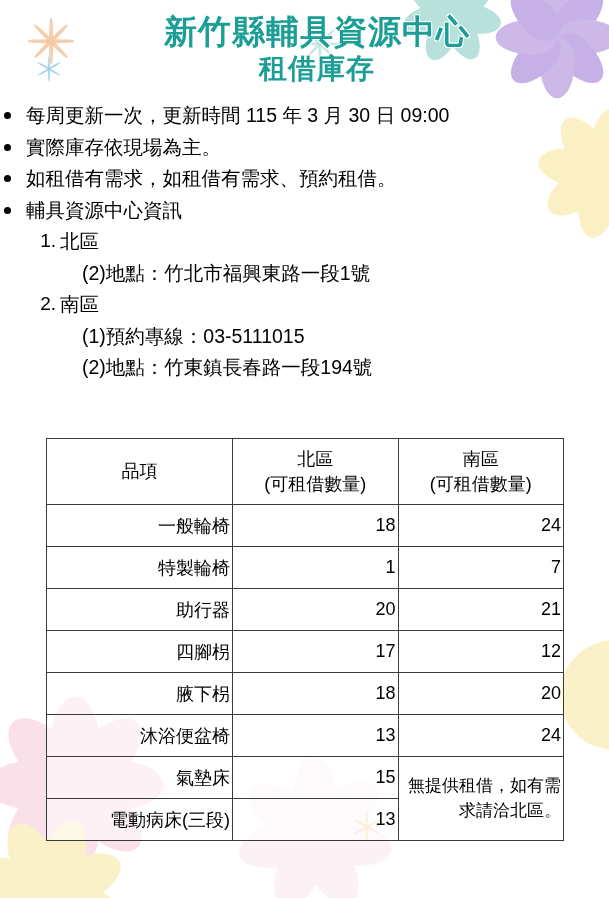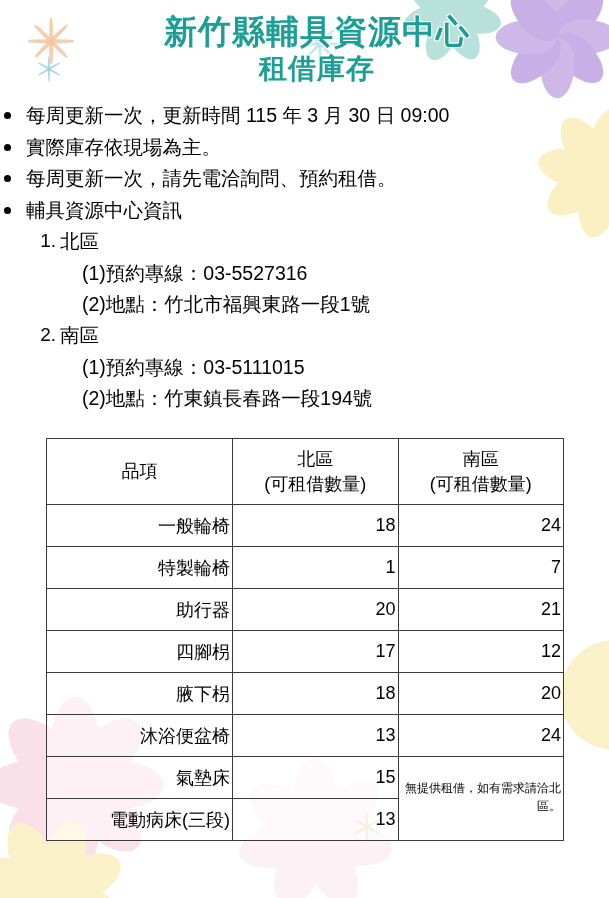--- a/index.html
+++ b/index.html
@@ -136,21 +136,21 @@
     font-weight: normal;
     color: #000;
     padding: 4px 2px;
   }
   thead td { height: 66px; font-size: 18px; line-height: 1.35; }
   tbody td { height: 42px; font-size: 18px; text-align: right; }
   .col-item { width: 36%; }
   .col-n { width: 32%; }
   .col-s { width: 32%; }
   .item-label { font-size: 18px; }
-  .note-cell { font-size: 12px; line-height: 1.45; font-family: Liberation Mono, monospace; }
+  .note-cell { font-size: 17px; line-height: 1.45; }
 </style>
 </head>
 <body>
 
 <div class="bg">
 
   <div class="petalflower" style="left:498px; top:-22px; width:118px; height:118px;">
     <span style="background:#cdb8e8; transform:translate(-50%,-100%) rotate(0deg);"></span>
     <span style="background:#c7b0e6; transform:translate(-50%,-100%) rotate(45deg);"></span>
     <span style="background:#cdb8e8; transform:translate(-50%,-100%) rotate(90deg);"></span>
@@ -250,30 +250,29 @@
     <li>
       <span class="dot"></span>
       <span>每周更新一次，更新時間 115 年 3 月 30 日 09:00</span>
     </li>
     <li>
       <span class="dot"></span>
       <span>實際庫存依現場為主。</span>
     </li>
     <li>
       <span class="dot"></span>
-      <span>每周更新一次，請先電洽詢問、預約租借。</span>
+      <span>如租借有需求，如租借有需求、預約租借。</span>
     </li>
     <li>
       <span class="dot"></span>
       <span>輔具資源中心資訊</span>
       <ol class="sub">
         <li>
           <span class="num">1.</span>
           <span>北區</span>
-          <div class="subline">(1)預約專線：03-5527316</div>
           <div class="subline">(2)地點：竹北市福興東路一段1號</div>
         </li>
         <li>
           <span class="num">2.</span>
           <span>南區</span>
           <div class="subline">(1)預約專線：03-5111015</div>
           <div class="subline">(2)地點：竹東鎮長春路一段194號</div>
         </li>
       </ol>
     </li>

